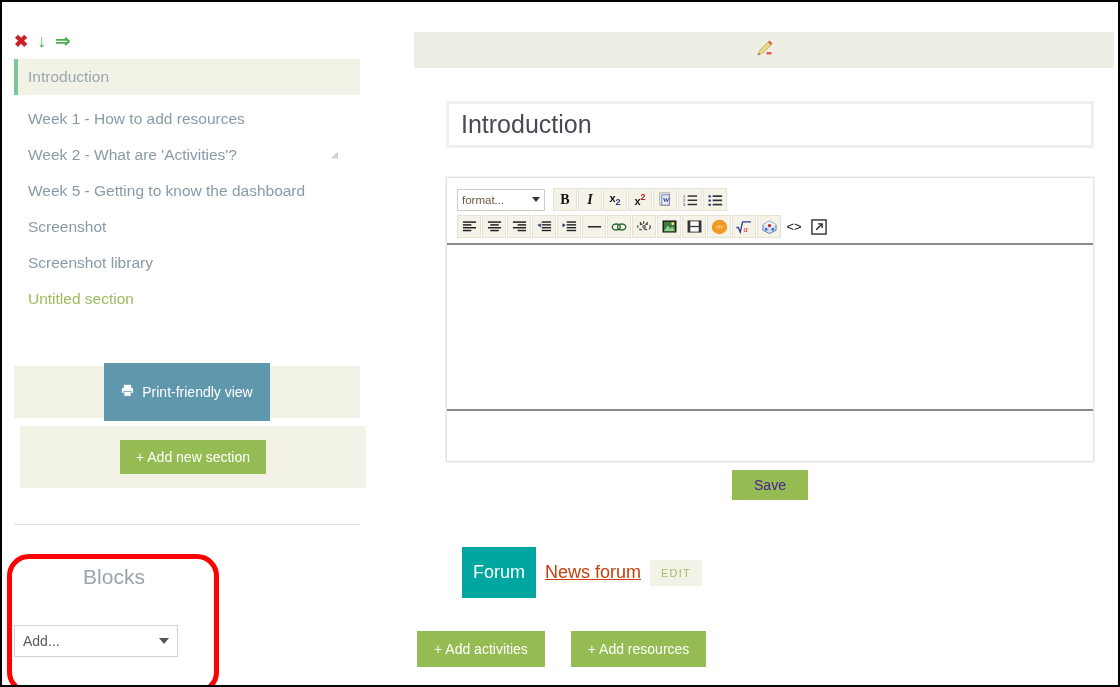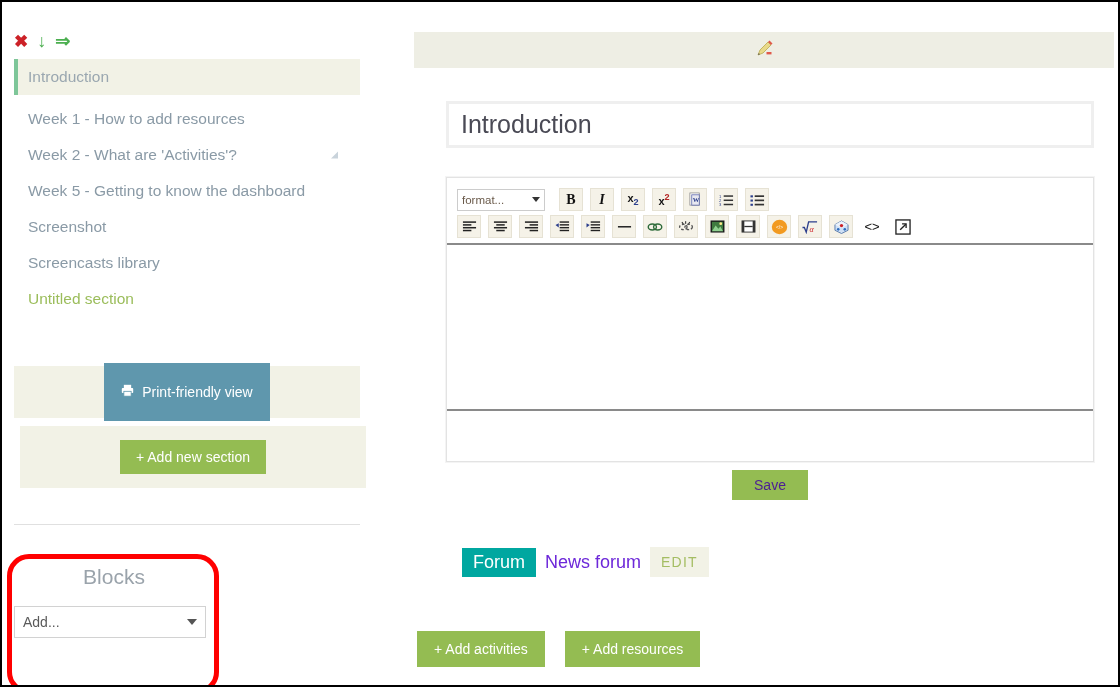--- a/index.html
+++ b/index.html
@@ -108,23 +108,23 @@
   }
   #blocks-title {
     text-align: center;
     font-size: 21px;
     color: #9aa3ab;
     padding-top: 18px;
     font-weight: normal;
     margin: 0;
   }
   #blocks-select-wrap {
-    margin-top: 17px;
+    margin-top: 36px;
     margin-left: 0;
-    width: 192px;
+    width: 164px;
   }
   select.ui-select, .fake-select {
     width: 100%;
     height: 32px;
     border: 1px solid #d2d2d2;
     background: #fff;
     font-size: 14px;
     color: #5a5a5a;
     padding: 0 8px;
     font-family: "Liberation Sans", sans-serif;
@@ -174,21 +174,21 @@
   }
 
   #editor {
     position: absolute;
     left: 84px; top: 175px;
     width: 648px; height: 285px;
     background: #fff;
     border: 1px solid #e3e3e3;
     box-shadow: 0 0 0 1px #f4f4f4;
   }
-  #tb1, #tb2 { display: flex; align-items: center; gap: 7px; padding-left: 10px; }
+  #tb1, #tb2 { display: flex; align-items: center; gap: 1px; padding-left: 10px; }
   #tb1 { padding-top: 10px; }
   #tb2 { padding-top: 4px; padding-bottom: 5px; }
 
   .fmt-select {
     width: 88px; height: 22px;
     border: 1px solid #ccc;
     background: #fff;
     font-size: 11.5px;
     color: #6a5a4a;
     display: flex; align-items: center; justify-content: space-between;
@@ -233,34 +233,34 @@
   }
   .btn-save { background: #94bc52; color: #4c1d95; font-size: 14px; padding: 7px 22px; }
 
   #forum-row {
     position: absolute;
     left: 100px; top: 545px;
     display: flex; align-items: center; gap: 9px;
   }
   .badge-forum {
     background: #00a7a0; color: #fff;
-    font-size: 18px; padding: 4px 11px;
+    font-size: 18px; padding: 15px 11px;
     font-weight: normal;
   }
-  .forum-link { font-size: 18px; color: #6d28d9; cursor: pointer; }
+  .forum-link { font-size: 18px; color: #c2410c; cursor: pointer; text-decoration: underline; }
   .btn-edit {
     background: #f2f2e6; color: #a4bd63;
-    font-size: 14px; letter-spacing: 1.2px;
+    font-size: 11px; letter-spacing: 1.2px;
     padding: 7px 11px;
   }
 
   #addbtn-row {
     position: absolute;
     left: 55px; top: 629px;
-    display: flex; gap: 20px;
+    display: flex; gap: 26px;
   }
   .btn-add { background: #94bc52; color: #fff; font-size: 14px; padding: 10px 17px; }
 </style>
 </head>
 <body>
 
 <div id="sidebar">
 
   <div id="section-tools">
     <span class="tool tool-delete">✖</span>
@@ -280,21 +280,21 @@
       <span>Week 2 - What are 'Activities'?</span>
       <span class="drag-handle"></span>
     </div>
     <div class="sect-item">
       <span>Week 5 - Getting to know the dashboard</span>
     </div>
     <div class="sect-item">
       <span>Screenshot</span>
     </div>
     <div class="sect-item">
-      <span>Screencasts library</span>
+      <span>Screenshot library</span>
     </div>
     <div class="sect-item untitled">
       <span>Untitled section</span>
     </div>
   </div>
 
   <div class="side-btn-row" id="print-row">
     <button class="btn btn-print">
       <span>
         <svg width="13" height="13" viewBox="0 0 16 16">

